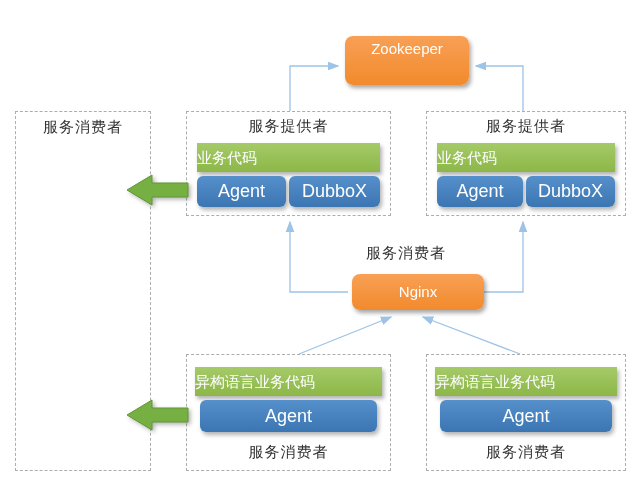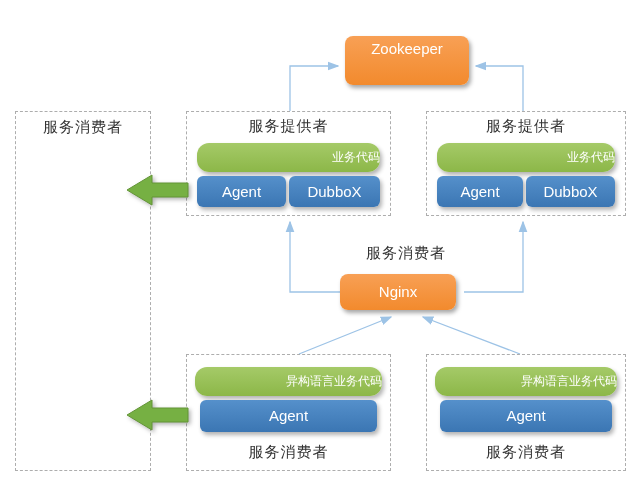--- a/index.html
+++ b/index.html
@@ -21,26 +21,26 @@
     position:absolute;text-align:center;font-size:15px;color:#333333;
     letter-spacing:1px;z-index:2;
   }
   .orange-box{
     position:absolute;background:linear-gradient(#F8A055,#F28A2D);
     border-radius:8px;color:#ffffff;text-align:center;font-size:15px;
     box-shadow:2px 3px 4px rgba(0,0,0,0.35);z-index:2;
   }
   .green-box{
     position:absolute;background:linear-gradient(#A5CA68,#8CB748);
-    border-radius:12px;color:#ffffff;text-align:right;font-size:12px;
+    border-radius:0;color:#ffffff;text-align:left;font-size:15px;
     box-shadow:2px 3px 4px rgba(0,0,0,0.3);
   }
   .blue-box{
     background:linear-gradient(#5590CB,#3B76B3);
-    color:#ffffff;text-align:center;font-size:15px;
+    color:#ffffff;text-align:center;font-size:18px;
     box-shadow:2px 3px 4px rgba(0,0,0,0.3);
   }
   .blue-row{
     position:absolute;display:flex;gap:3px;
   }
   .blue-row .blue-box{border-radius:6px;}
   .agent-full{position:absolute;border-radius:6px;}
 </style>
 </head>
 <body>
@@ -87,21 +87,21 @@
   <div class="dashed-box" style="left:426px;top:111px;width:198px;height:103px;">
     <div class="zone-label" style="top:5px;">服务提供者</div>
     <div class="green-box" style="left:10px;top:31px;width:178px;height:29px;line-height:29px;">业务代码</div>
     <div class="blue-row" style="left:10px;top:64px;width:178px;height:31px;">
       <div class="blue-box" style="width:86px;line-height:31px;">Agent</div>
       <div class="blue-box" style="flex:1;line-height:31px;">DubboX</div>
     </div>
   </div>
 
   <div class="free-label" style="left:348px;top:244px;width:116px;">服务消费者</div>
-  <div class="orange-box" style="left:340px;top:274px;width:116px;height:36px;line-height:36px;">Nginx</div>
+  <div class="orange-box" style="left:352px;top:274px;width:132px;height:36px;line-height:36px;">Nginx</div>
 
   <div class="dashed-box" style="left:186px;top:354px;width:203px;height:115px;">
     <div class="green-box" style="left:8px;top:12px;width:187px;height:29px;line-height:29px;">异构语言业务代码</div>
     <div class="blue-box agent-full" style="left:13px;top:45px;width:177px;height:32px;line-height:32px;">Agent</div>
     <div class="zone-label" style="bottom:8px;">服务消费者</div>
   </div>
 
   <div class="dashed-box" style="left:426px;top:354px;width:198px;height:115px;">
     <div class="green-box" style="left:8px;top:12px;width:182px;height:29px;line-height:29px;">异构语言业务代码</div>
     <div class="blue-box agent-full" style="left:13px;top:45px;width:172px;height:32px;line-height:32px;">Agent</div>

